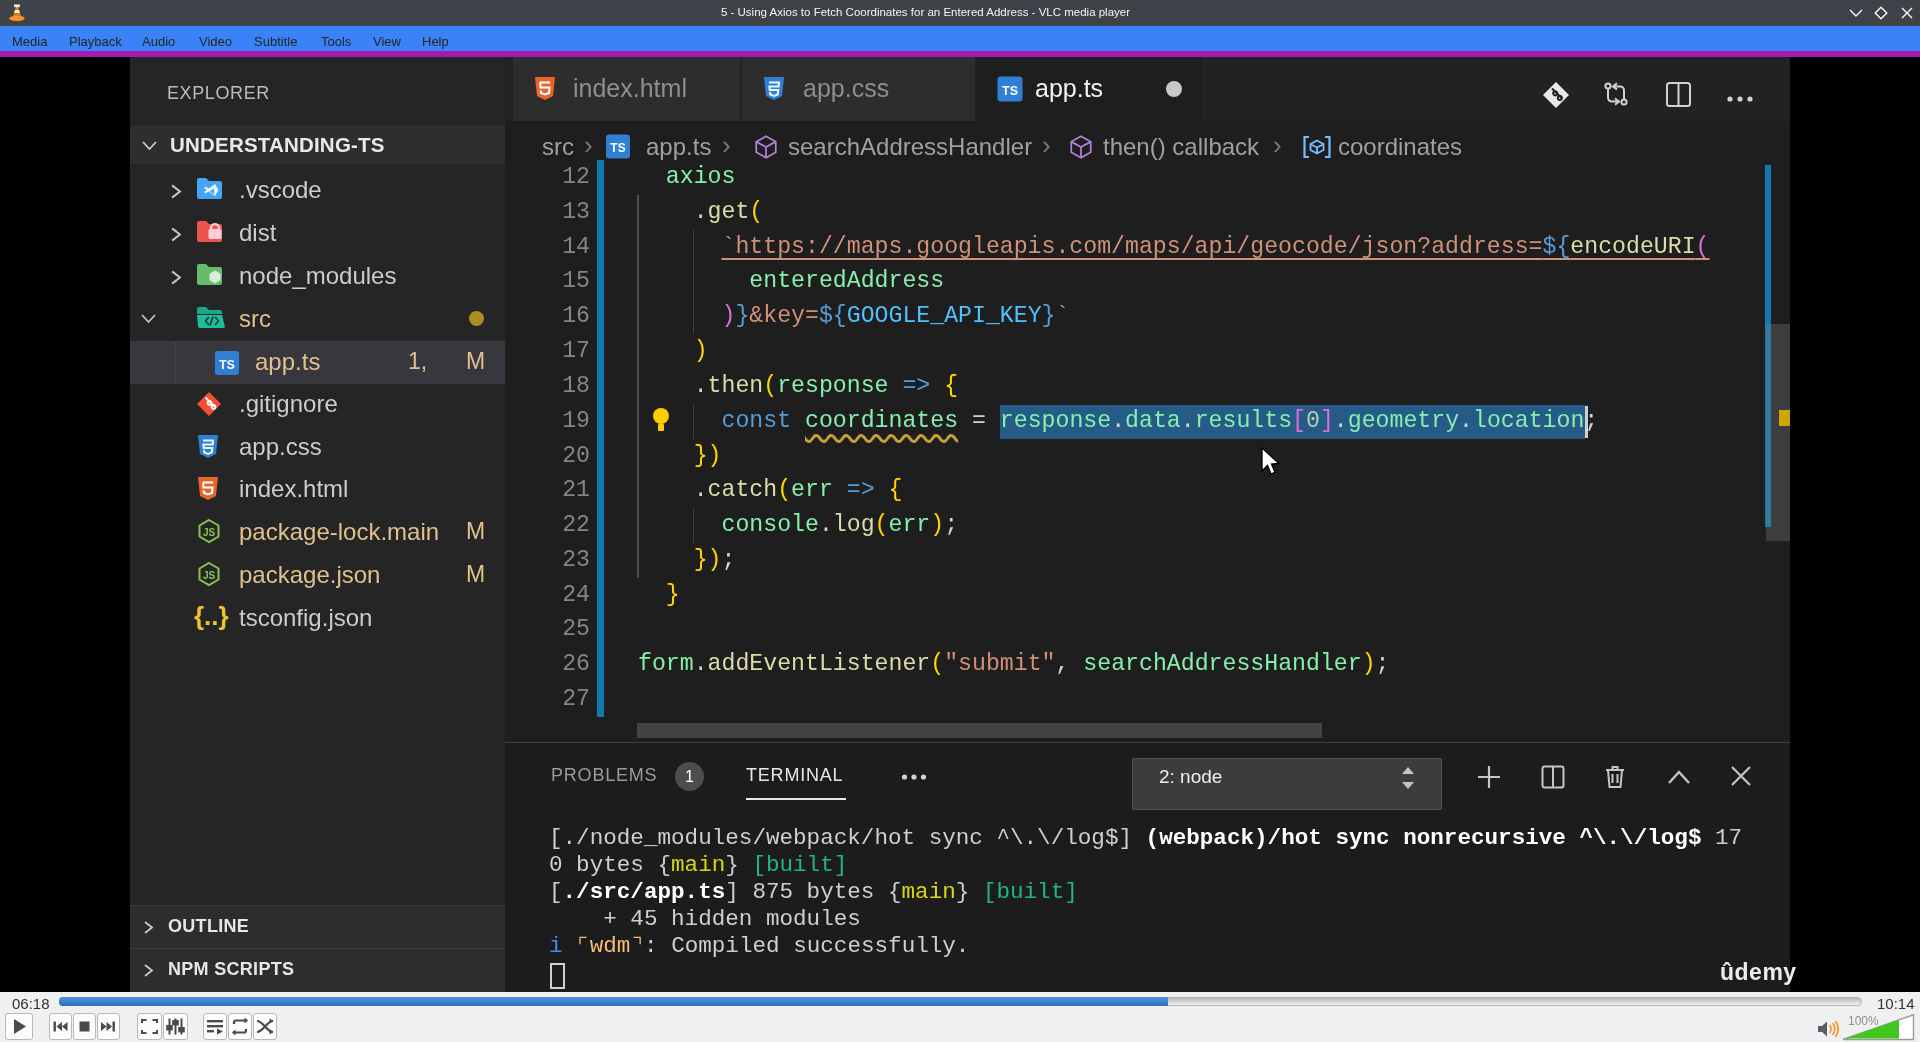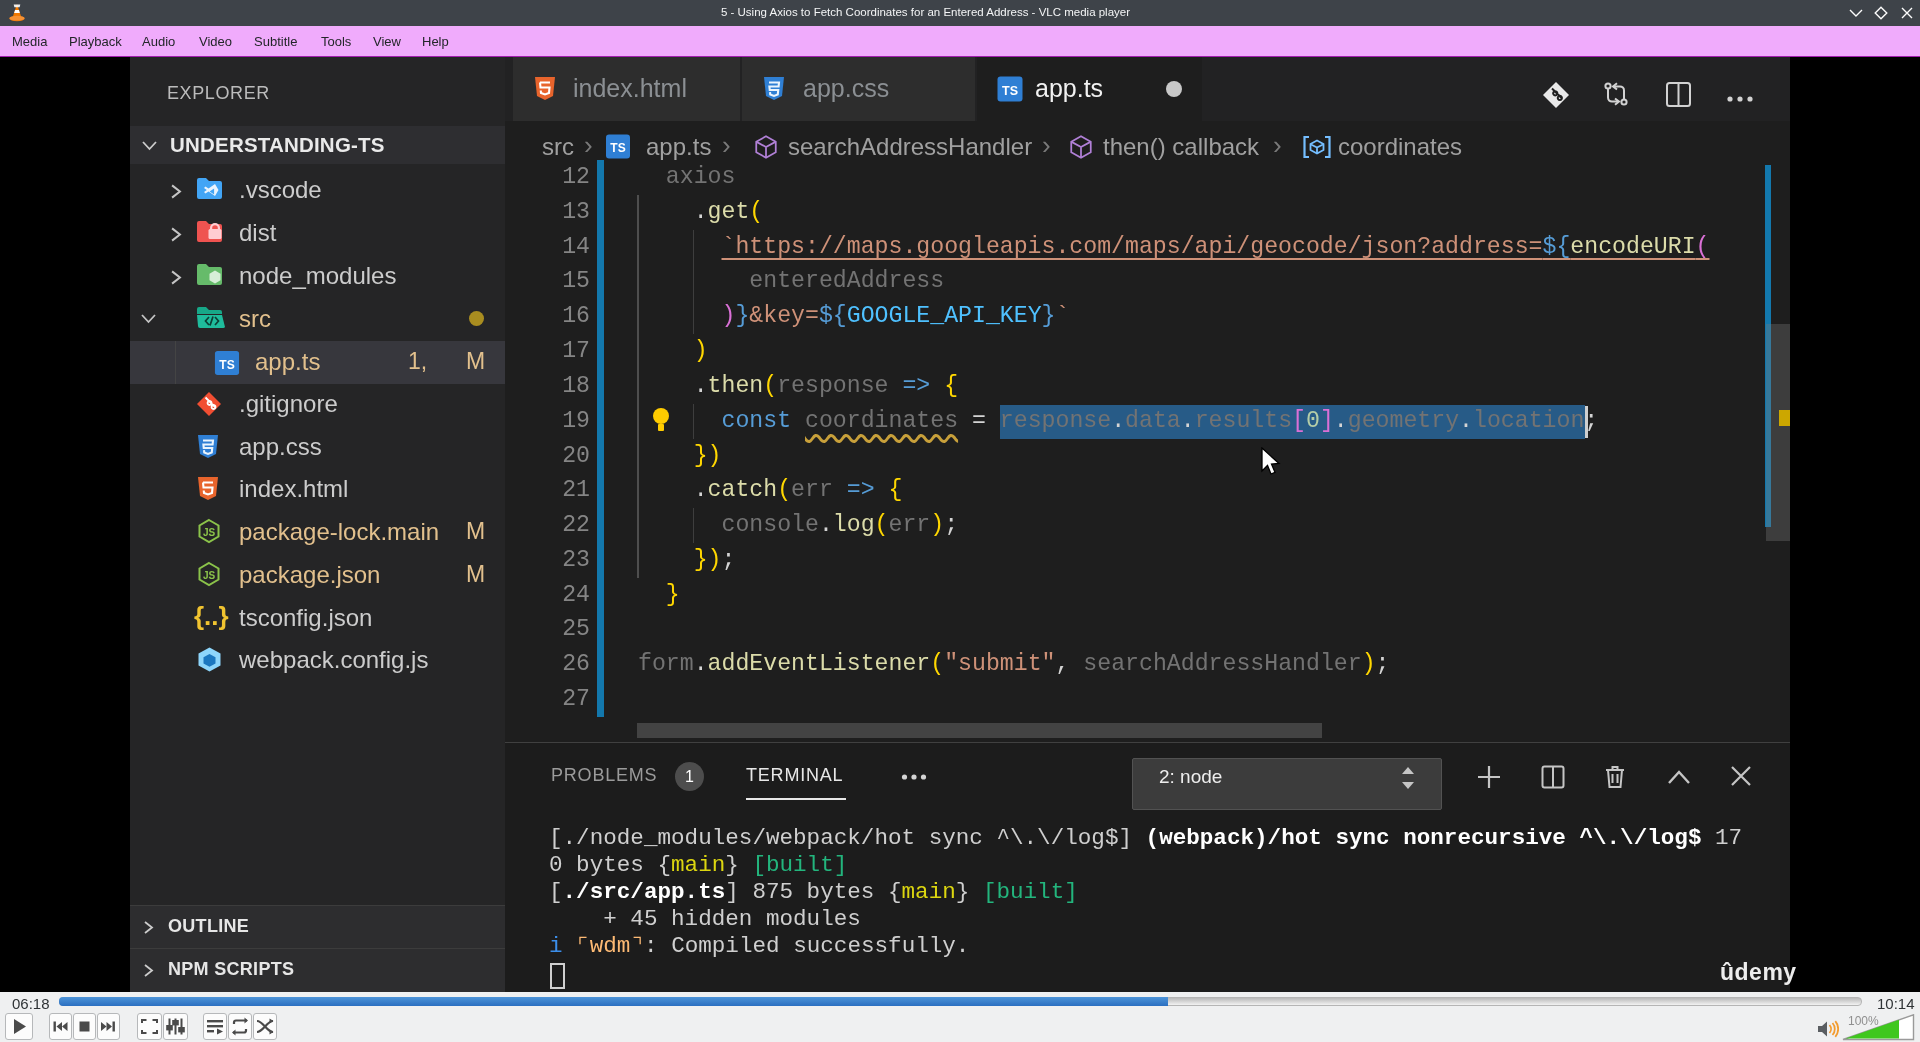--- a/index.html
+++ b/index.html
@@ -3,40 +3,40 @@
 <meta charset="utf-8">
 <style>
 * { margin:0; padding:0; box-sizing:border-box; }
 html,body { width:1920px; height:1042px; overflow:hidden; background:#000; }
 body { font-family:"Liberation Sans", sans-serif; }
 #root { position:absolute; top:0; left:0; width:1920px; height:1042px; }
 .abs { position:absolute; }
 
 #titlebar { position:absolute; left:0; top:0; width:1920px; height:26px; background:#3e4349; }
 #titlebar .title { position:absolute; top:6px; left:718px; width:415px; text-align:center; color:#f4f5f6; font-size:11.5px; white-space:nowrap; }
-#menubar { position:absolute; left:0; top:26px; width:1920px; height:31px; background:#f0abfc; border-bottom:1px solid #a21caf;padding-left:13px; }
+#menubar { position:absolute; left:0; top:26px; width:1920px; height:31px; background:#3b82f6; border-bottom:6px solid #a21caf;padding-left:13px; }
 #menubar span { position:absolute; top:8px; color:#232629; font-size:13px; }
 #video { position:absolute; left:0; top:57px; width:1920px; height:935px; background:#000; }
 #vsc { position:absolute; left:130px; top:0; width:1660px; height:935px; background:#1e1e1e; }
 #controls { position:absolute; left:0; top:992px; width:1920px; height:50px; background:#eff0f1; }
 
 #seek-track { position:absolute; left:59px; top:5px; width:1803px; height:9px; border-radius:4px; background:linear-gradient(#b9b9b9,#f2f2f2); border:1px solid #b5b5b5; }
 #seek-fill { position:absolute; left:59px; top:5px; width:1109px; height:9px; border-radius:4px 0 0 4px; background:linear-gradient(#4d94d8,#2b6fc1); }
 .time { position:absolute; top:3px; font-size:15px; color:#2f3336; }
 
 .vbtn { position:absolute; top:21px; height:27px; background:#fcfcfc; border:1px solid #b6b8ba; border-radius:3px; }
 
 #sidebar { position:absolute; left:0; top:0; width:375px; height:935px; background:#252526; }
 #editor { position:absolute; left:375px; top:0; width:1285px; height:935px; background:#1e1e1e; }
 #tabstrip { position:absolute; left:0; top:0; width:1285px; height:64px; background:#222223; }
 .tab { position:absolute; top:0; height:64px; }
 .mono { font-family:"Liberation Mono", monospace; }
 pre.codeline { position:absolute; left:133px; font-family:"Liberation Mono", monospace; font-size:23.2px; line-height:35px; color:#d4d4d4; white-space:pre; }
 .lnum { position:absolute; width:60px; text-align:right; font-family:"Liberation Mono", monospace; font-size:23.2px; line-height:35px; color:#858585; left:25px; }
-.c-kw { color:#569cd6; } .c-var { color:#737373; } .c-fn { color:#dcdcaa; }
+.c-kw { color:#569cd6; } .c-var { color:#86efac; } .c-fn { color:#dcdcaa; }
 .c-str { color:#ce9178; } .c-br { color:#ffd700; } .c-br2 { color:#da70d6; }
 .c-num { color:#b5cea8; } .c-cb { color:#4fc1ff; }
 .row { position:absolute; left:0; width:375px; height:43px; }
 .row .chev { position:absolute; left:38px; top:13px; }
 .row .m { position:absolute; left:336px; top:7px; font-size:23px; color:#e2c08d; }
 .row .ficon { position:absolute; left:66px; top:8px; }
 .row .fname { position:absolute; left:109px; top:7px; font-size:24px; color:#cccccc; white-space:nowrap; }
 .tablbl { position:absolute; left:58px; top:17px; font-size:25px; white-space:nowrap; }
 .bc { position:absolute; top:76px; font-size:24px; color:#a0a0a0; white-space:nowrap; }
 .bcsep { position:absolute; top:73px; font-size:26px; color:#7a7a7a; }
@@ -168,27 +168,20 @@
             <path d="M13,2 l9.5,5.5 v11 L13,24 3.5,18.5 v-11 Z" fill="none" stroke="#8bc34a" stroke-width="2"></path>
             <text x="13" y="18" font-family="Liberation Sans" font-size="10" font-weight="bold" fill="#8bc34a" text-anchor="middle">JS</text>
           </svg>
           <span class="fname" style="color:#e2c08d">package.json</span>
           <span class="m">M</span>
         </div>
         <div class="row" style="top:540px">
           <div class="abs" style="left:64px;top:4px;font-size:26px;color:#f0c330;font-weight:bold">{..}</div>
           <span class="fname">tsconfig.json</span>
         </div>
-        <div class="row" style="top:582px">
-          <svg class="ficon" style="top:7px" width="27" height="27" viewBox="0 0 27 27">
-            <path d="M13.5,1.5 l11,6 v12 l-11,6 -11,-6 v-12 Z" fill="#8ed6fb"></path>
-            <path d="M13.5,8 l6,3.2 v6.4 l-6,3.2 -6,-3.2 v-6.4 Z" fill="#1c78c0"></path>
-          </svg>
-          <span class="fname">webpack.config.js</span>
-        </div>
         <div class="abs" style="left:0;top:848px;width:375px;height:43px;background:#2d2d2f;border-top:1px solid #3c3c3c">
           <svg class="abs" style="left:12px;top:13px" width="13" height="17" viewBox="0 0 13 17" fill="none" stroke="#cccccc" stroke-width="1.8">
               <path d="M3,3 L10,8.5 L3,14"></path>
             </svg>
           <div class="abs" style="left:38px;top:10px;font-size:18px;font-weight:bold;color:#e6e6e6;letter-spacing:0.3px">OUTLINE</div>
         </div>
         <div class="abs" style="left:0;top:891px;width:375px;height:44px;background:#2d2d2f;border-top:1px solid #3c3c3c">
           <svg class="abs" style="left:12px;top:13px" width="13" height="17" viewBox="0 0 13 17" fill="none" stroke="#cccccc" stroke-width="1.8">
               <path d="M3,3 L10,8.5 L3,14"></path>
             </svg>

